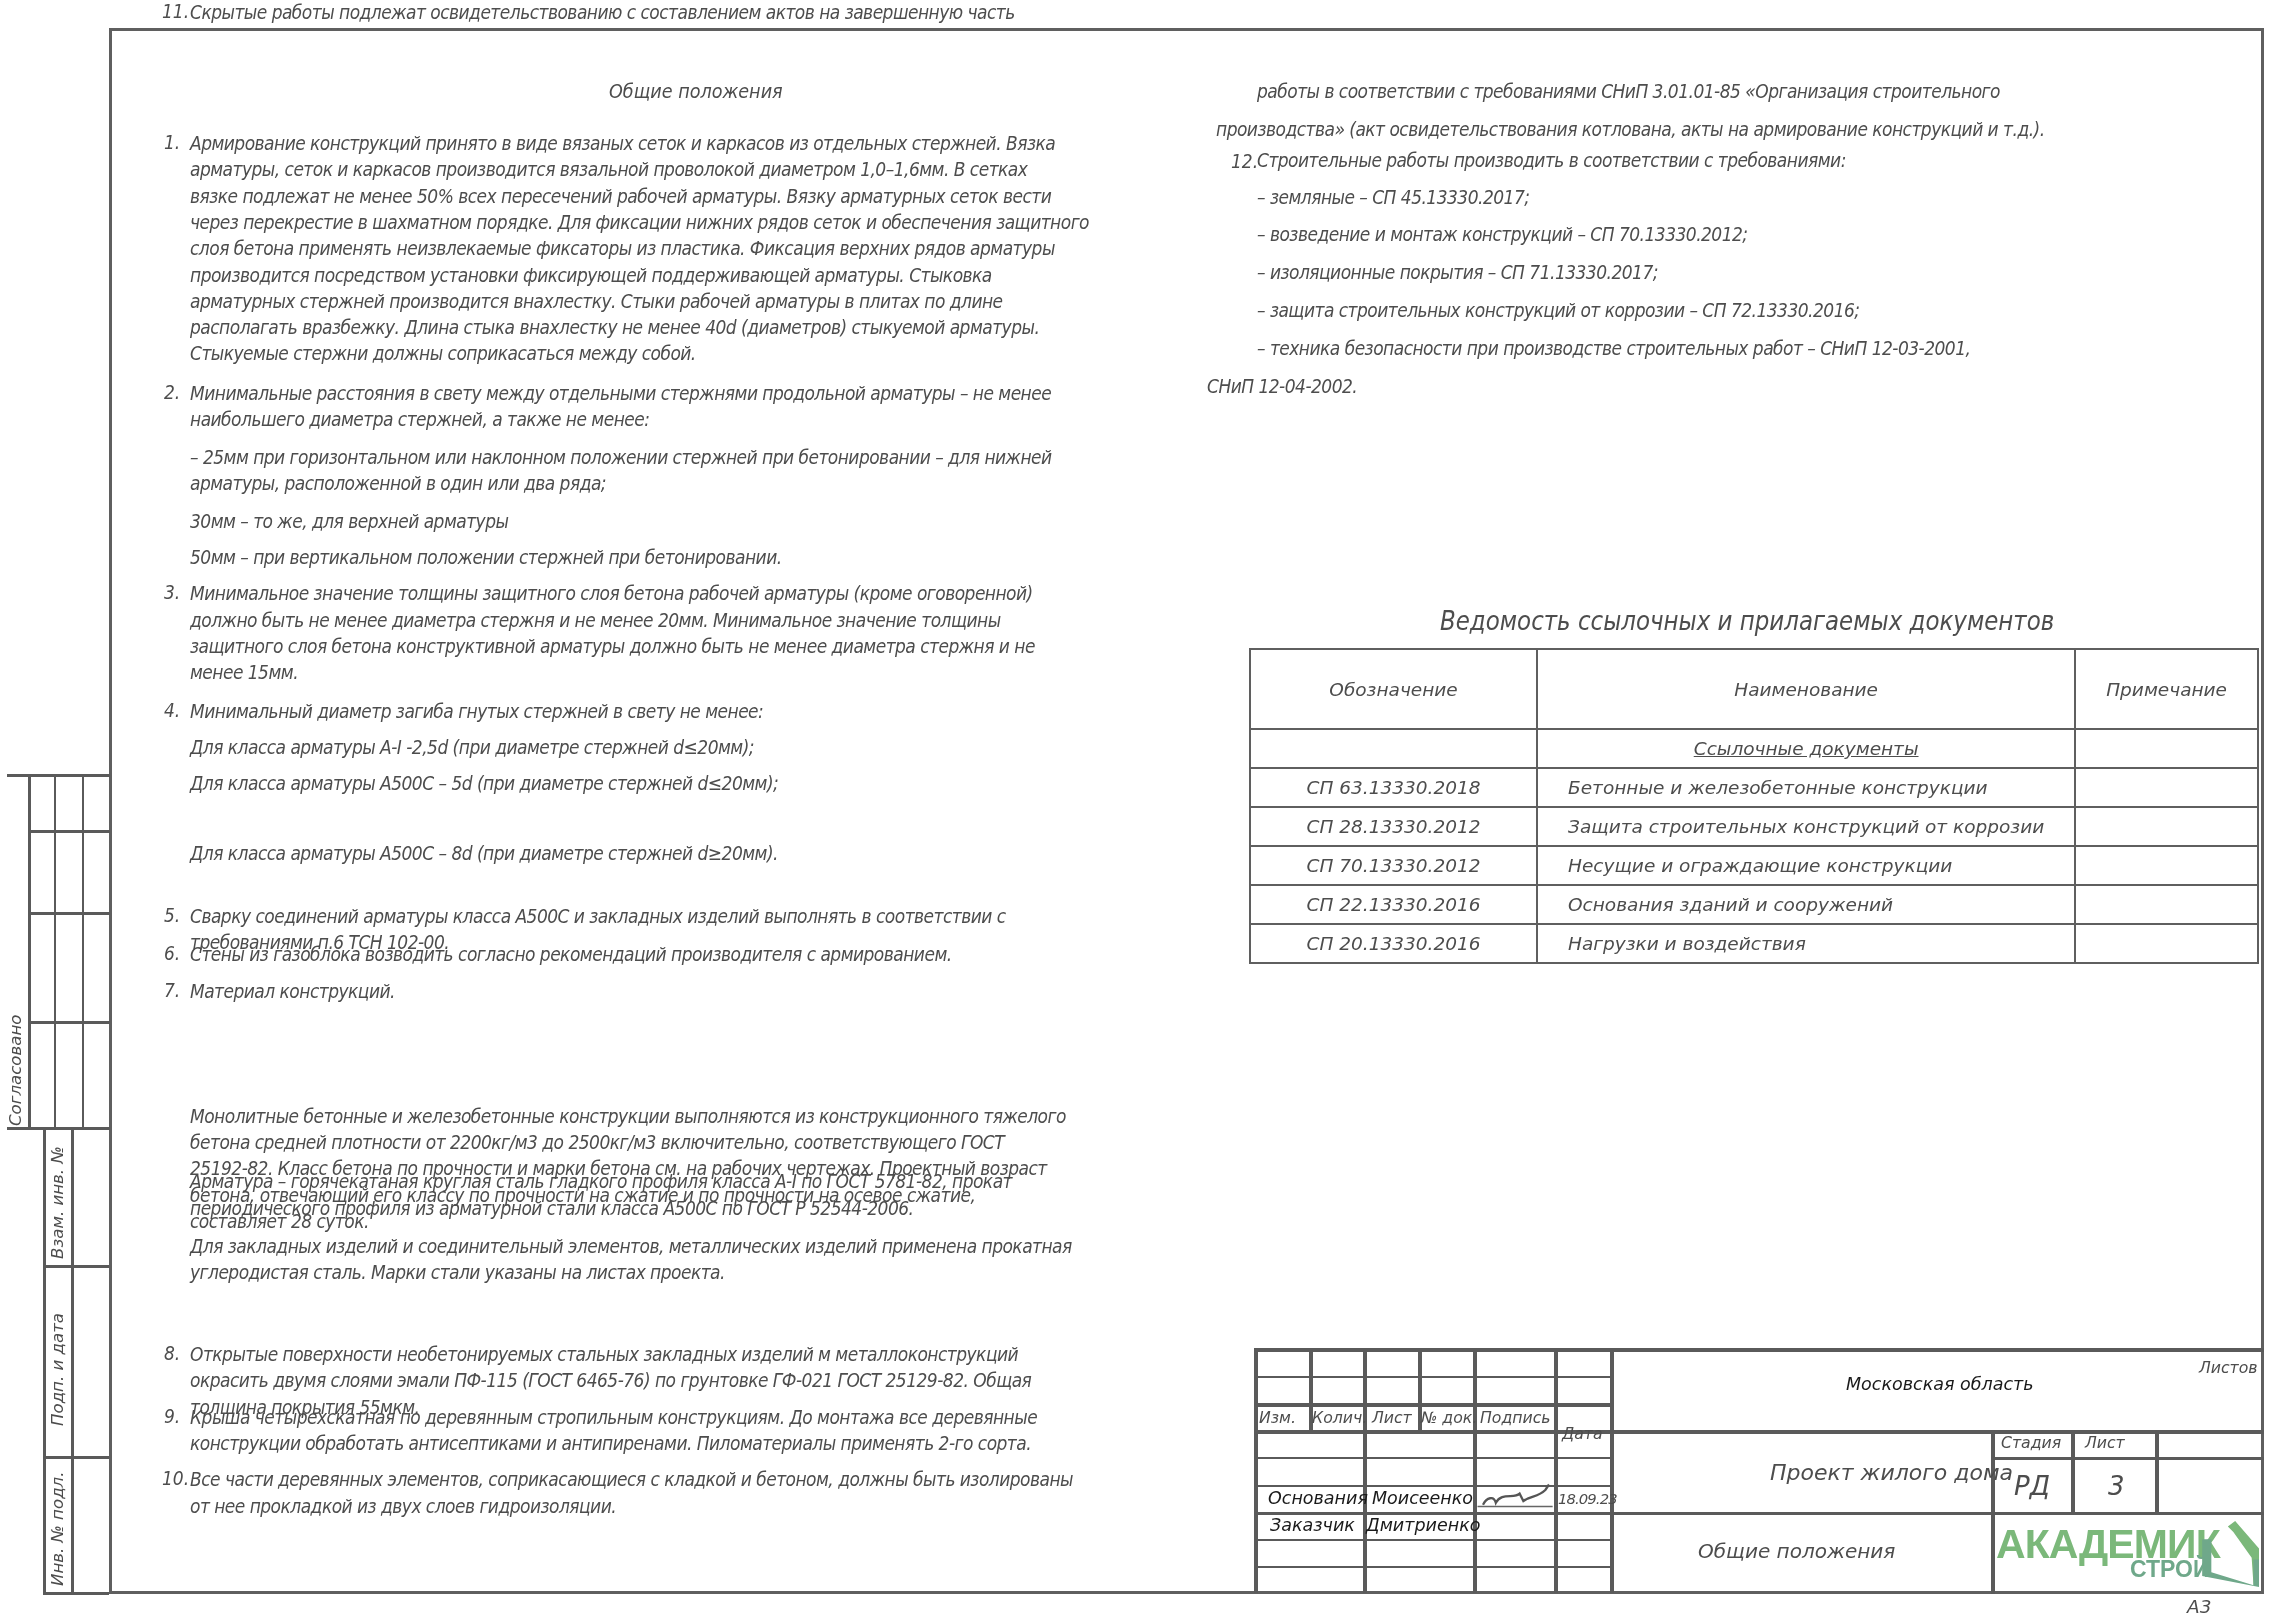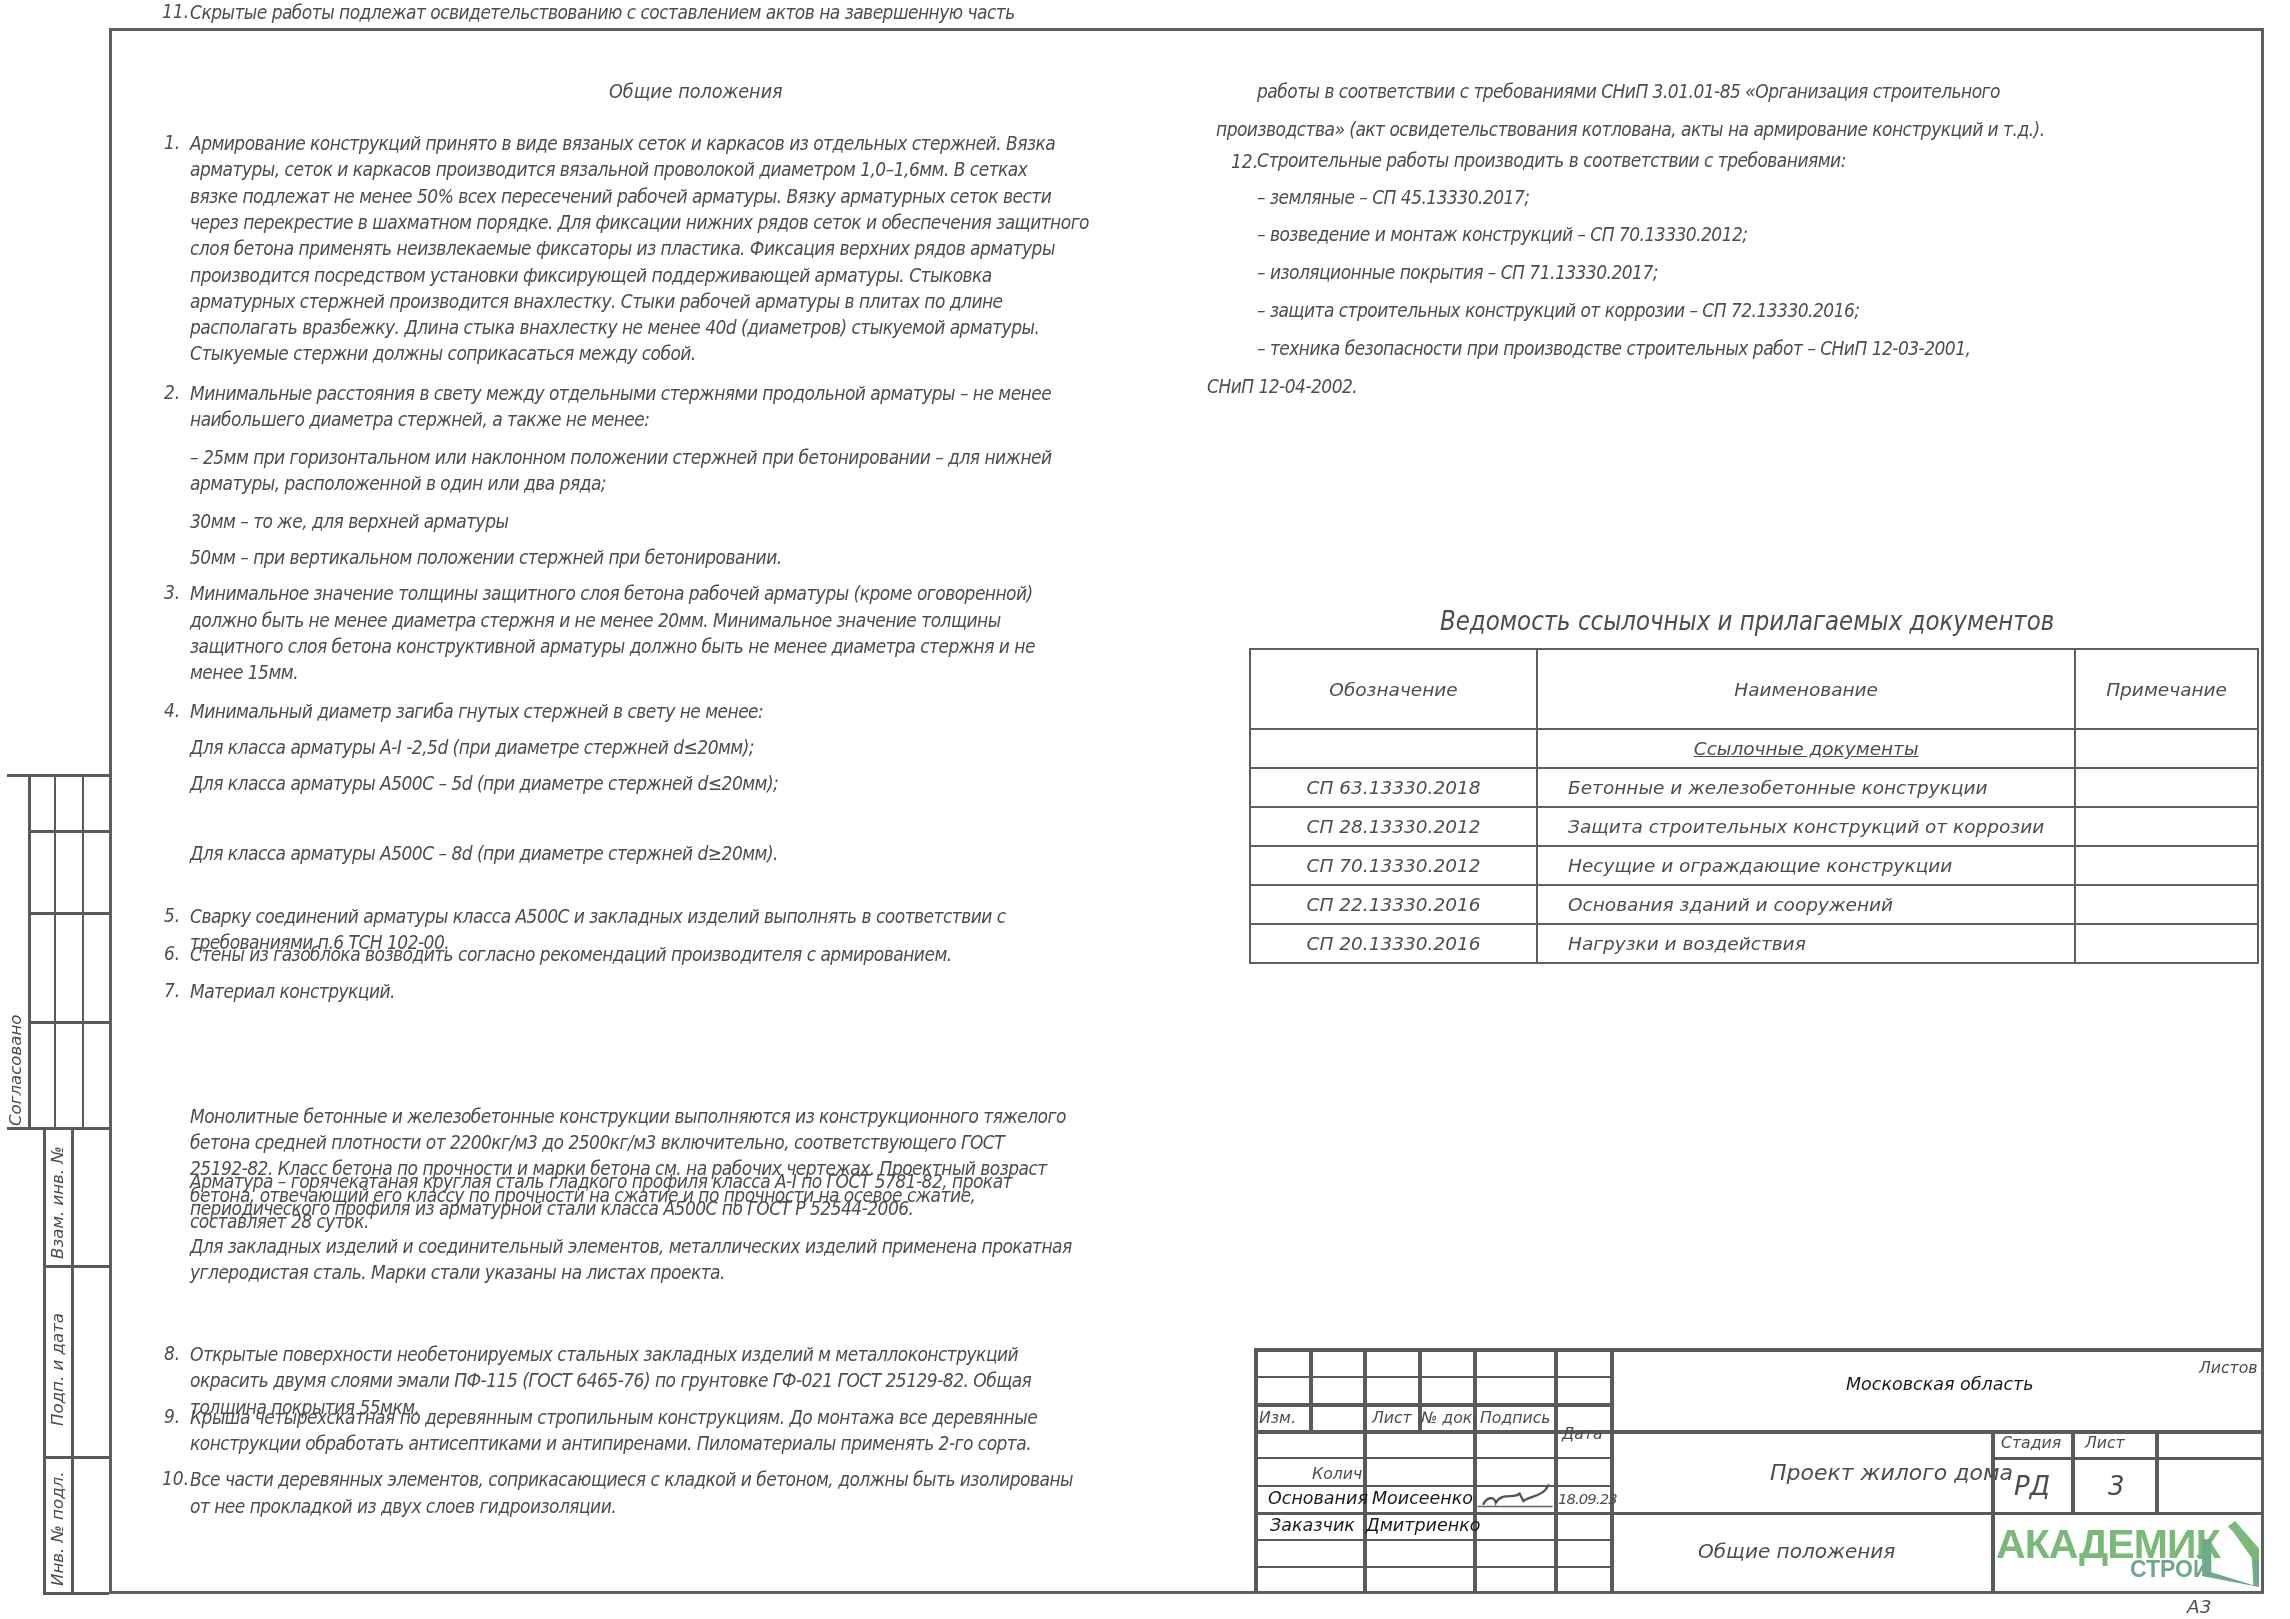--- a/index.html
+++ b/index.html
@@ -190,21 +190,21 @@
   <div class="ln" style="left:1256px; top:1512px; width:1008px; height:2.8px;"></div>
   <div class="ln" style="left:1256px; top:1539px; width:355px; height:1.8px;"></div>
   <div class="ln" style="left:1256px; top:1566px; width:355px; height:1.8px;"></div>
 
   <div class="ln" style="left:1991px; top:1430px; width:3.7px; height:164px;"></div>
   <div class="ln" style="left:2071px; top:1430px; width:3.7px; height:84px;"></div>
   <div class="ln" style="left:2155px; top:1430px; width:3.7px; height:84px;"></div>
   <div class="ln" style="left:1993px; top:1457px; width:271px; height:2.8px;"></div>
 
   <div class="st" style="left:1259px; top:1408px;">Изм.</div>
-  <div class="st" style="left:1312px; top:1464px;">Колич.</div>
+  <div class="st" style="left:1312px; top:1408px;">Колич.</div>
   <div class="st" style="left:1372px; top:1408px;">Лист</div>
   <div class="st" style="left:1421px; top:1408px;">№ док.</div>
   <div class="st" style="left:1480px; top:1408px;text-align:right;">Подпись</div>
   <div class="st" style="left:1562px; top:1408px;margin-top:16px;">Дата</div>
 
   <div class="stb" style="left:1268px; top:1488px;">Основания</div>
   <div class="stb" style="left:1372px; top:1488px;">Моисеенко</div>
   <svg class="abs" style="left:1477px; top:1479px;" width="78" height="33" viewBox="0 0 84 36">
     <path d="M6 28 C10 20,18 18,20 26 C26 14,40 22,46 16 L50 24 C58 18,66 20,74 12 L78 6" stroke="#555" stroke-width="2.5" fill="none"></path>
     <line x1="0" y1="30" x2="82" y2="30" stroke="#666" stroke-width="1.5"></line>

